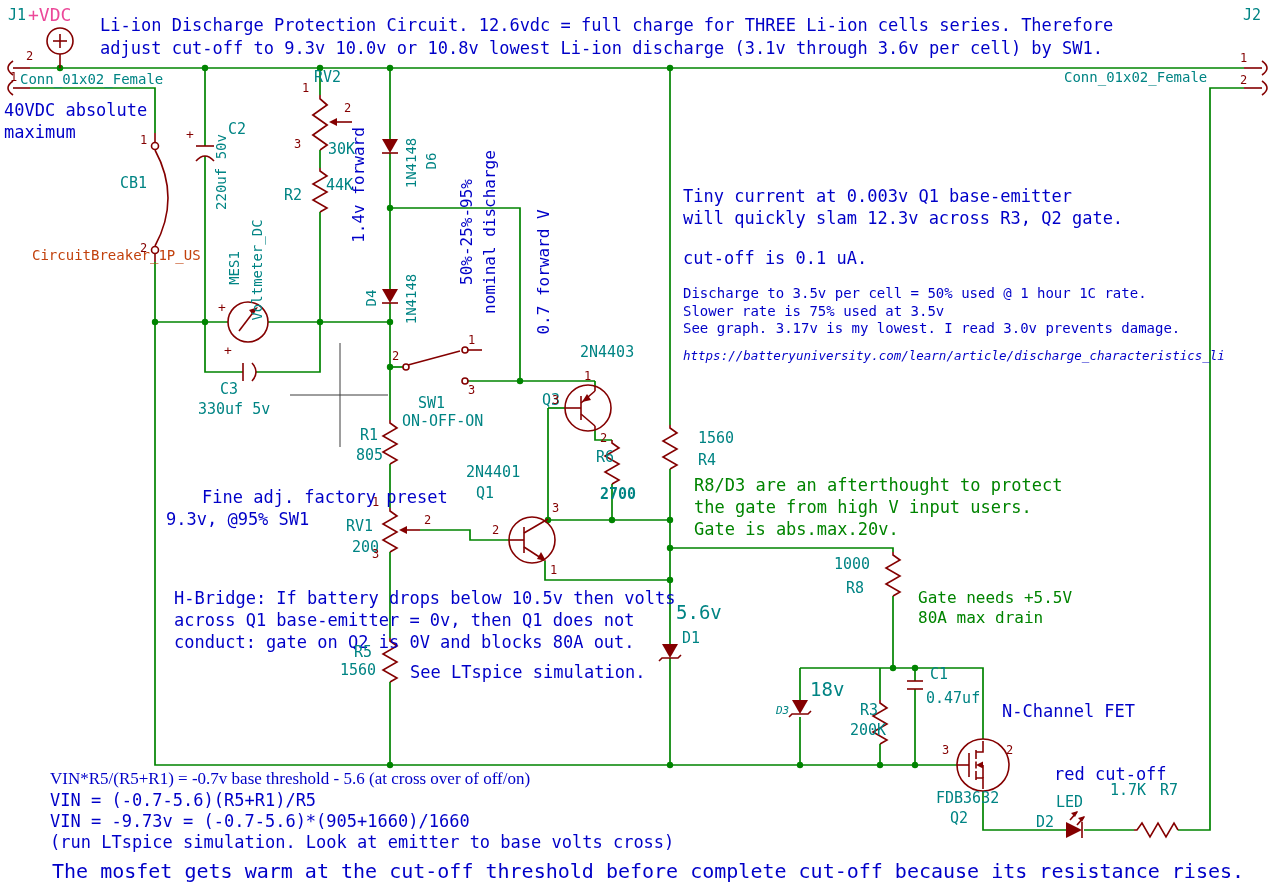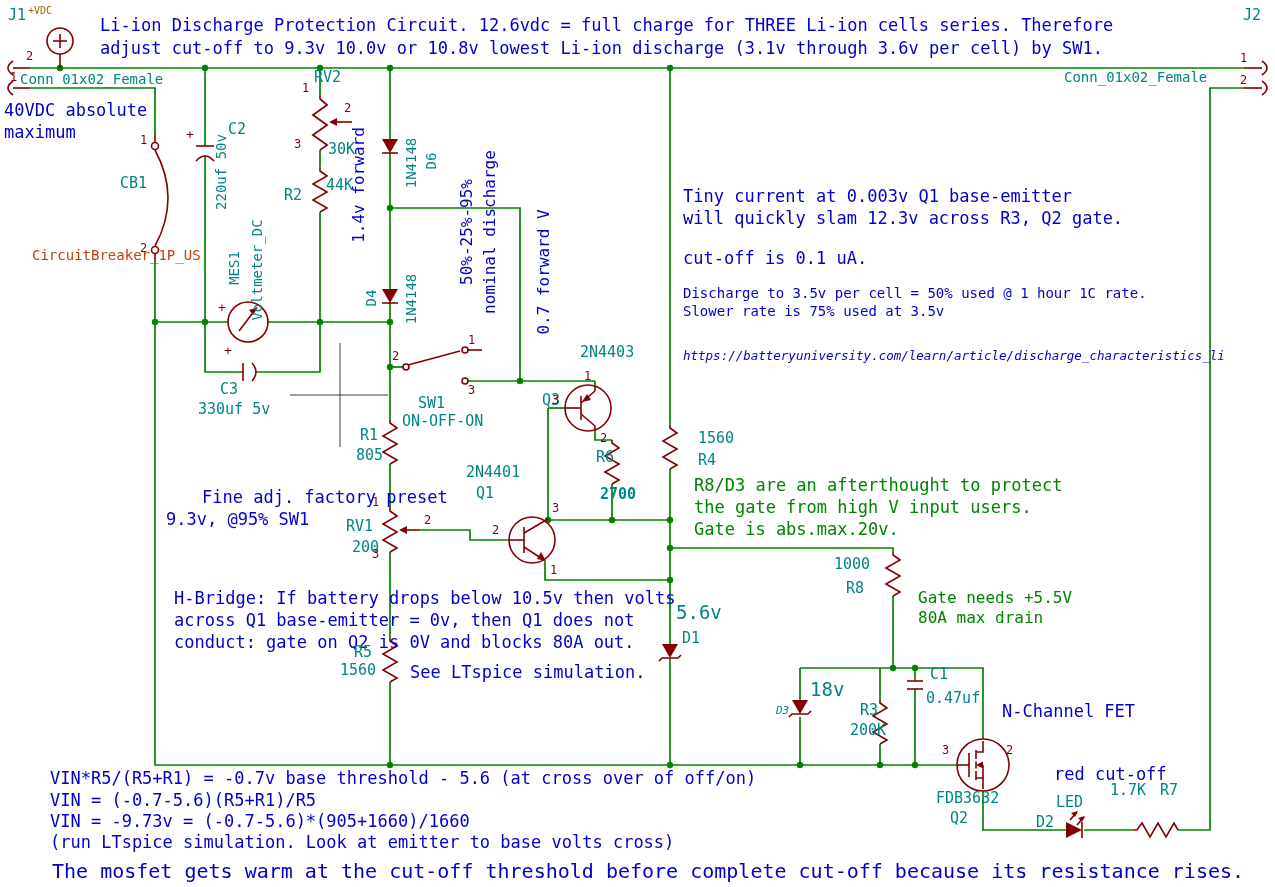--- a/index.html
+++ b/index.html
@@ -250,42 +250,43 @@
       <div class="lbl" style="left: 4px; top: 124px; font-size: 17px; color: rgb(0, 0, 200);">maximum</div>
       <div class="lbl rot" style="left: 359px; top: 185px; font-size: 16px; color: rgb(0, 0, 200);">1.4v forward</div>
       <div class="lbl rot" style="left: 467px; top: 232px; font-size: 16px; color: rgb(0, 0, 200);">50%-25%-95%</div>
       <div class="lbl rot" style="left: 490px; top: 232px; font-size: 16px; color: rgb(0, 0, 200);">nominal discharge</div>
       <div class="lbl rot" style="left: 544px; top: 272px; font-size: 16px; color: rgb(0, 0, 200);">0.7 forward V</div>
       <div class="lbl" style="left: 683px; top: 188px; font-size: 17px; color: rgb(0, 0, 200);">Tiny current at 0.003v Q1 base-emitter</div>
       <div class="lbl" style="left: 683px; top: 210px; font-size: 17px; color: rgb(0, 0, 200);">will quickly slam 12.3v across R3, Q2 gate.</div>
       <div class="lbl" style="left: 683px; top: 250px; font-size: 17px; color: rgb(0, 0, 200);">cut-off is 0.1 uA.</div>
       <div class="lbl" style="left: 683px; top: 286px; font-size: 14px; color: rgb(0, 0, 200);">Discharge to 3.5v per cell = 50% used @ 1 hour 1C rate.</div>
       <div class="lbl" style="left: 683px; top: 304px; font-size: 14px; color: rgb(0, 0, 200);">Slower rate is 75% used at 3.5v</div>
+      <div class="lbl" style="left: 683px; top: 321px; font-size: 14px; color: rgb(0, 0, 200);">See graph. 3.17v is my lowest. I read 3.0v prevents damage.</div>
       <div class="lbl" style="left: 683px; top: 349px; font-size: 12.5px; color: rgb(0, 0, 200); font-style: italic;">https://batteryuniversity.com/learn/article/discharge_characteristics_li</div>
       <div class="lbl" style="left: 166px; top: 489px; font-size: 17px; color: rgb(0, 0, 200); margin-left: 36px;">Fine adj. factory preset</div>
       <div class="lbl" style="left: 166px; top: 511px; font-size: 17px; color: rgb(0, 0, 200);">9.3v, @95% SW1</div>
       <div class="lbl" style="left: 694px; top: 477px; font-size: 17px; color: rgb(0, 132, 0);">R8/D3 are an afterthought to protect</div>
       <div class="lbl" style="left: 694px; top: 499px; font-size: 17px; color: rgb(0, 132, 0);">the gate from high V input users.</div>
       <div class="lbl" style="left: 694px; top: 521px; font-size: 17px; color: rgb(0, 132, 0);">Gate is abs.max.20v.</div>
       <div class="lbl" style="left: 174px; top: 590px; font-size: 17px; color: rgb(0, 0, 200);">H-Bridge: If battery drops below 10.5v then volts</div>
       <div class="lbl" style="left: 174px; top: 612px; font-size: 17px; color: rgb(0, 0, 200);">across Q1 base-emitter = 0v, then Q1 does not</div>
       <div class="lbl" style="left: 174px; top: 634px; font-size: 17px; color: rgb(0, 0, 200);">conduct: gate on Q2 is 0V and blocks 80A out.</div>
       <div class="lbl" style="left: 410px; top: 664px; font-size: 17px; color: rgb(0, 0, 200);">See LTspice simulation.</div>
       <div class="lbl" style="left: 918px; top: 590px; font-size: 16px; color: rgb(0, 132, 0);">Gate needs +5.5V</div>
       <div class="lbl" style="left: 918px; top: 610px; font-size: 16px; color: rgb(0, 132, 0);">80A max drain</div>
       <div class="lbl" style="left: 1002px; top: 703px; font-size: 17px; color: rgb(0, 0, 200);">N-Channel FET</div>
       <div class="lbl" style="left: 1054px; top: 766px; font-size: 17px; color: rgb(0, 0, 200);">red cut-off</div>
-      <div class="lbl" style="left: 50px; top: 770px; font-size: 17px; color: rgb(0, 0, 200);">VIN*R5/(R5+R1) = -0.7v base threshold - 5.6 (at cross over of off/on)</div>
+      <div class="lbl" style="left: 50px; top: 770px; font-size: 17px; color: rgb(0, 0, 200); font-family: Liberation Serif, serif;">VIN*R5/(R5+R1) = -0.7v base threshold - 5.6 (at cross over of off/on)</div>
       <div class="lbl" style="left: 50px; top: 792px; font-size: 17px; color: rgb(0, 0, 200);">VIN = (-0.7-5.6)(R5+R1)/R5</div>
       <div class="lbl" style="left: 50px; top: 813px; font-size: 17px; color: rgb(0, 0, 200);">VIN = -9.73v = (-0.7-5.6)*(905+1660)/1660</div>
       <div class="lbl" style="left: 50px; top: 834px; font-size: 17px; color: rgb(0, 0, 200);">(run LTspice simulation. Look at emitter to base volts cross)</div>
       <div class="lbl" style="left: 52px; top: 861px; font-size: 20px; color: rgb(0, 0, 200);">The mosfet gets warm at the cut-off threshold before complete cut-off because its resistance rises.</div>
       <div class="lbl" style="left: 8px; top: 8px; font-size: 15px; color: rgb(0, 132, 132);">J1</div>
       <div class="lbl" style="left: 20px; top: 72px; font-size: 14px; color: rgb(0, 132, 132);">Conn_01x02_Female</div>
-      <div class="lbl" style="left: 28px; top: 6px; font-size: 10px; color: #a16207;">+VDC</div>
+      <div class="lbl" style="left: 28px; top: 6px; font-size: 18px; color: #ec4899;">+VDC</div>
       <div class="lbl" style="left: 120px; top: 176px; font-size: 15px; color: rgb(0, 132, 132);">CB1</div>
       <div class="lbl" style="left: 32px; top: 248px; font-size: 14px; color: #c2410c;">CircuitBreaker_1P_US</div>
       <div class="lbl" style="left: 228px; top: 122px; font-size: 15px; color: rgb(0, 132, 132);">C2</div>
       <div class="lbl rot" style="left: 221px; top: 172px; font-size: 14px; color: rgb(0, 132, 132);">220uf 50v</div>
       <div class="lbl" style="left: 314px; top: 70px; font-size: 15px; color: rgb(0, 132, 132);">RV2</div>
       <div class="lbl" style="left: 328px; top: 142px; font-size: 15px; color: rgb(0, 132, 132);">30K</div>
       <div class="lbl" style="left: 326px; top: 178px; font-size: 15px; color: rgb(0, 132, 132);">44K</div>
       <div class="lbl" style="left: 284px; top: 188px; font-size: 15px; color: rgb(0, 132, 132);">R2</div>
       <div class="lbl rot" style="left: 234px; top: 268px; font-size: 14px; color: rgb(0, 132, 132);">MES1</div>
       <div class="lbl rot" style="left: 257px; top: 270px; font-size: 14px; color: rgb(0, 132, 132);">Voltmeter_DC</div>

